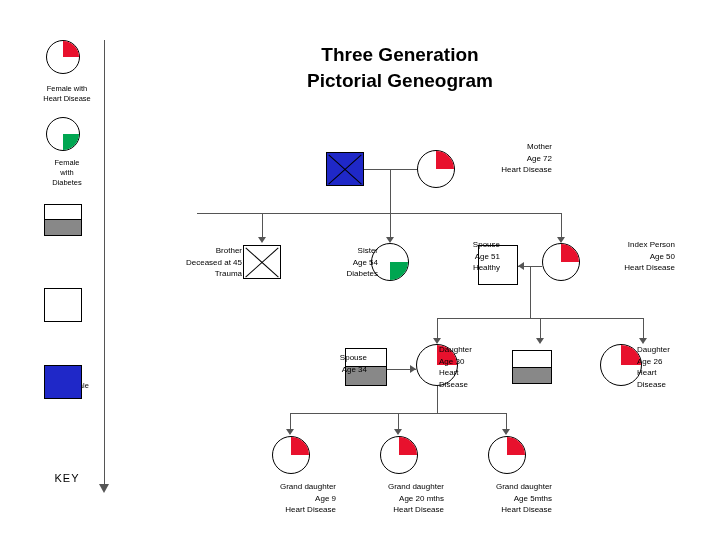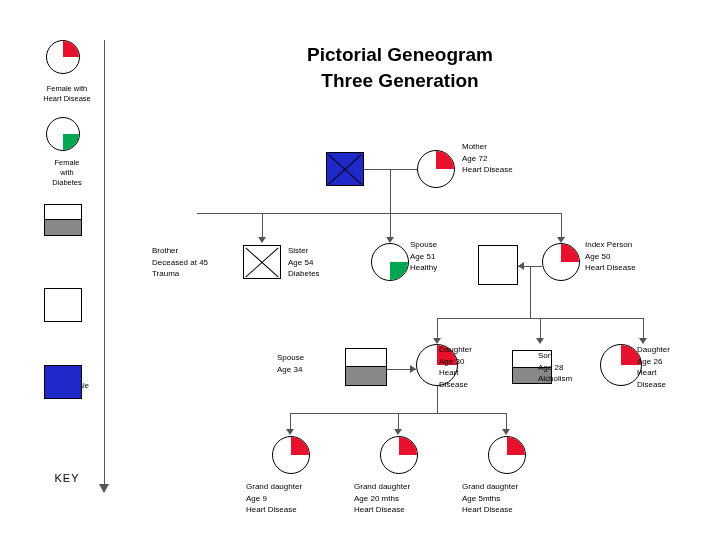--- a/index.html
+++ b/index.html
@@ -140,32 +140,32 @@
     border-bottom: 4px solid transparent;
     border-right: 6px solid #555;
   }
 
   
   .plabel {
     position: absolute;
     font-size: 8px;
     line-height: 1.45;
     color: #000;
-    text-align: left;
+    text-align: right;
     width: 90px;
   }
 </style>
 </head>
 <body>
 
 <div id="page">
 
   <div class="title">
+    <div>Three Generation</div>
     <div>Pictorial Geneogram</div>
-    <div>Three Generation</div>
   </div>
 
   <div class="key-divider"></div>
   <div class="key-arrow"></div>
   <div class="key-label">KEY</div>
 
   <div class="circle" style="left:46px; top:40px; width:34px; height:34px;">
     <div class="wedge-tr" style="background:#e8112d;"></div>
   </div>
   <div class="key-text" style="left:25px; top:84px;">Female with<br>Heart Disease</div>
@@ -246,21 +246,20 @@
     <div class="wedge-tr" style="background:#e8112d;"></div>
   </div>
   <div class="plabel" style="left:439px; top:344px; text-align:left; width:60px;">Daughter<br>Age 30<br>Heart<br>Disease</div>
 
   <div class="ln-h" style="left:387px; top:369px; width:29px;"></div>
   <div class="arrowhead-right" style="left:410px; top:365px;"></div>
 
   <div class="square" style="left:512px; top:350px; width:40px; height:34px;">
     <div class="band-mid"></div>
   </div>
-  <div class="plabel" style="left:538px; top:350px; text-align:left; width:60px;">Son<br>Age 28<br>Alcholism</div>
 
   <div class="circle" style="left:600px; top:344px; width:42px; height:42px;">
     <div class="wedge-tr" style="background:#e8112d;"></div>
   </div>
   <div class="plabel" style="left:637px; top:344px; text-align:left; width:60px;">Daughter<br>Age 26<br>Heart<br>Disease</div>
 
   <div class="ln-v" style="left:437px; top:386px; height:27px;"></div>
   <div class="ln-h" style="left:290px; top:413px; width:216px;"></div>
   <div class="ln-v" style="left:290px; top:413px; height:20px;"></div>
   <div class="arrowhead-down" style="left:286px; top:429px;"></div>

